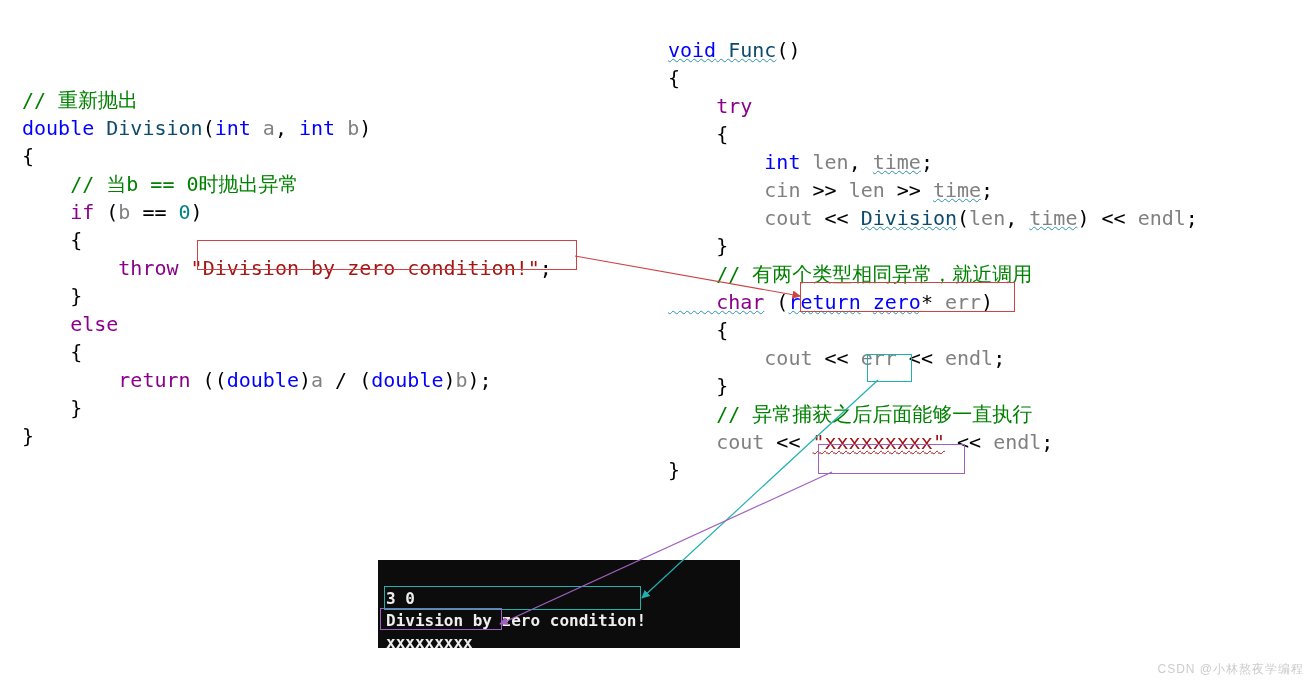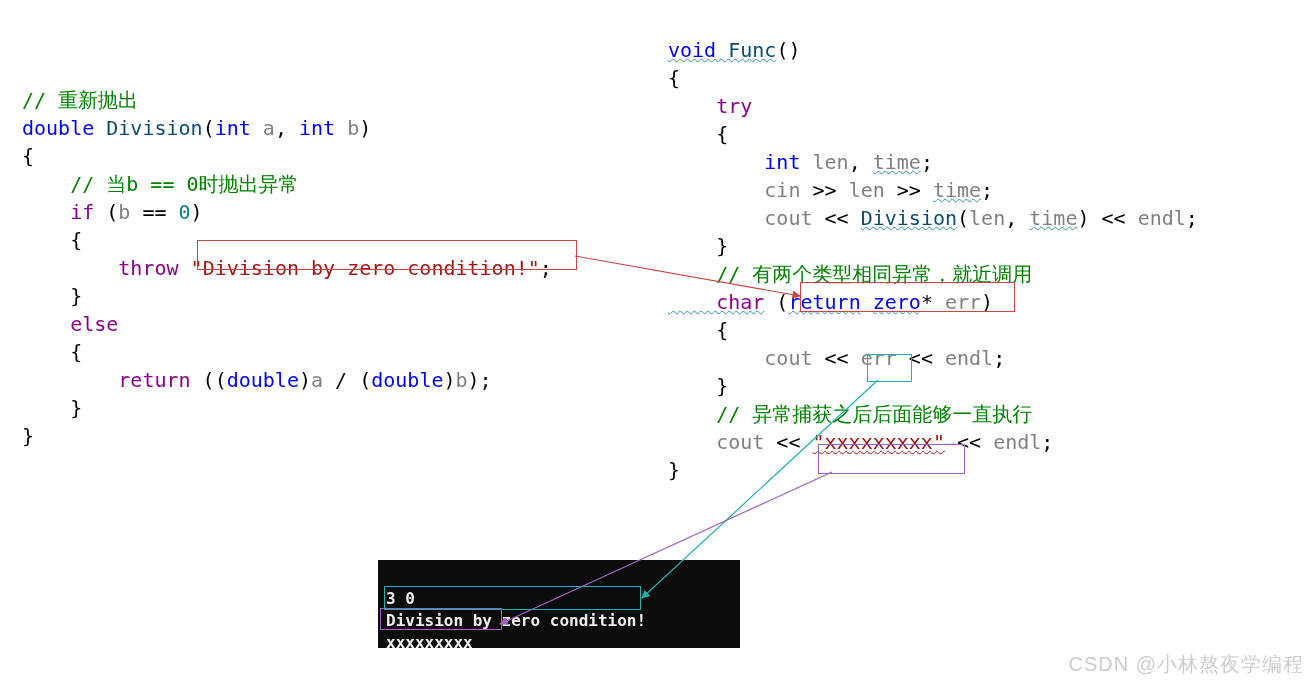--- a/index.html
+++ b/index.html
@@ -51,21 +51,21 @@
   .box-purple { position:absolute; border:1px solid #a060c0; pointer-events:none; }
 
   svg.overlay { position:absolute; left:0; top:0; width:1316px; height:688px; pointer-events:none; }
 
   .watermark {
     position: absolute;
     right: 12px;
     bottom: 10px;
     color: #cccccc;
     font-family: sans-serif;
-    font-size: 20px;
+    font-size: 12px;
     letter-spacing: 1px;
   }
 </style>
 </head>
 <body>
 
 <div class="code-area" style="left:22px; top:58px;">
 <span class="comment">// 重新抛出</span>
 <span class="kw-blue">double</span><span class="func"> Division</span><span class="punct">(</span><span class="kw-blue">int</span><span class="ident"> a</span><span class="punct">, </span><span class="kw-blue">int</span><span class="ident"> b</span><span class="punct">)</span>
 <span class="punct">{</span>

